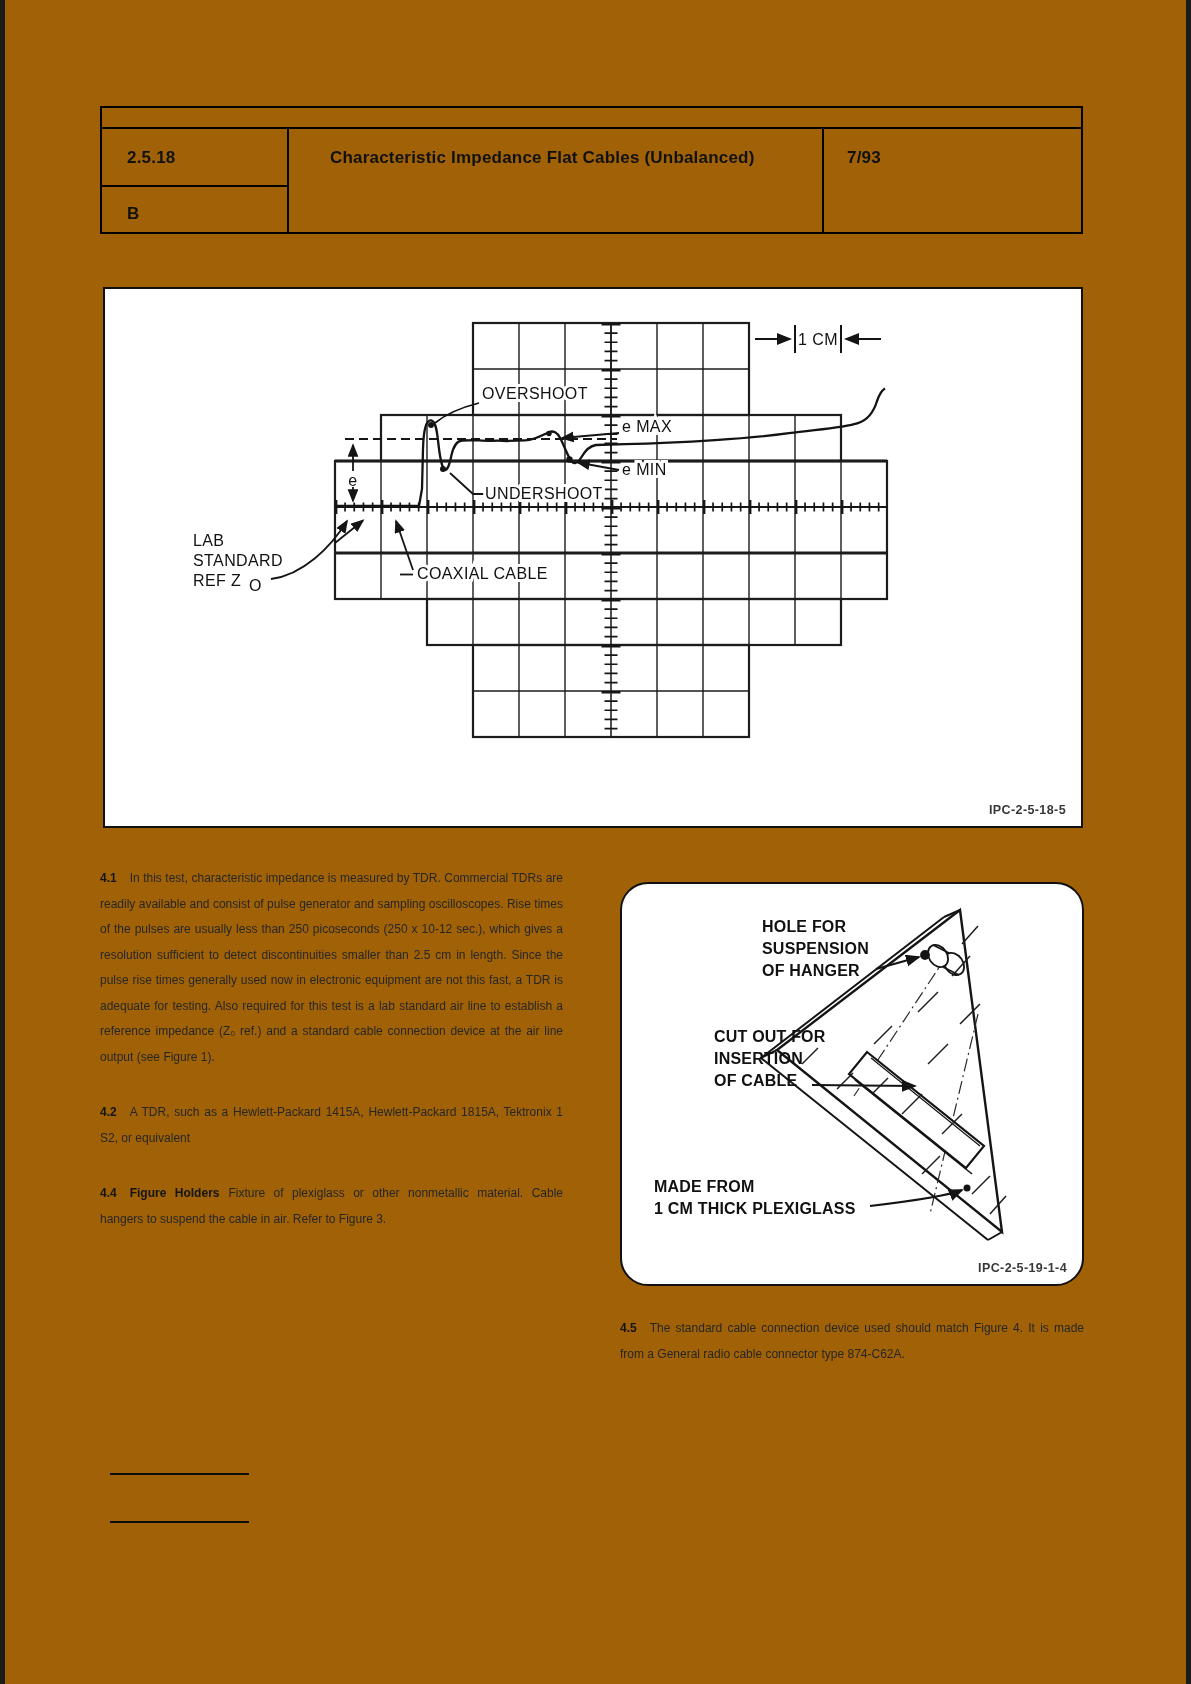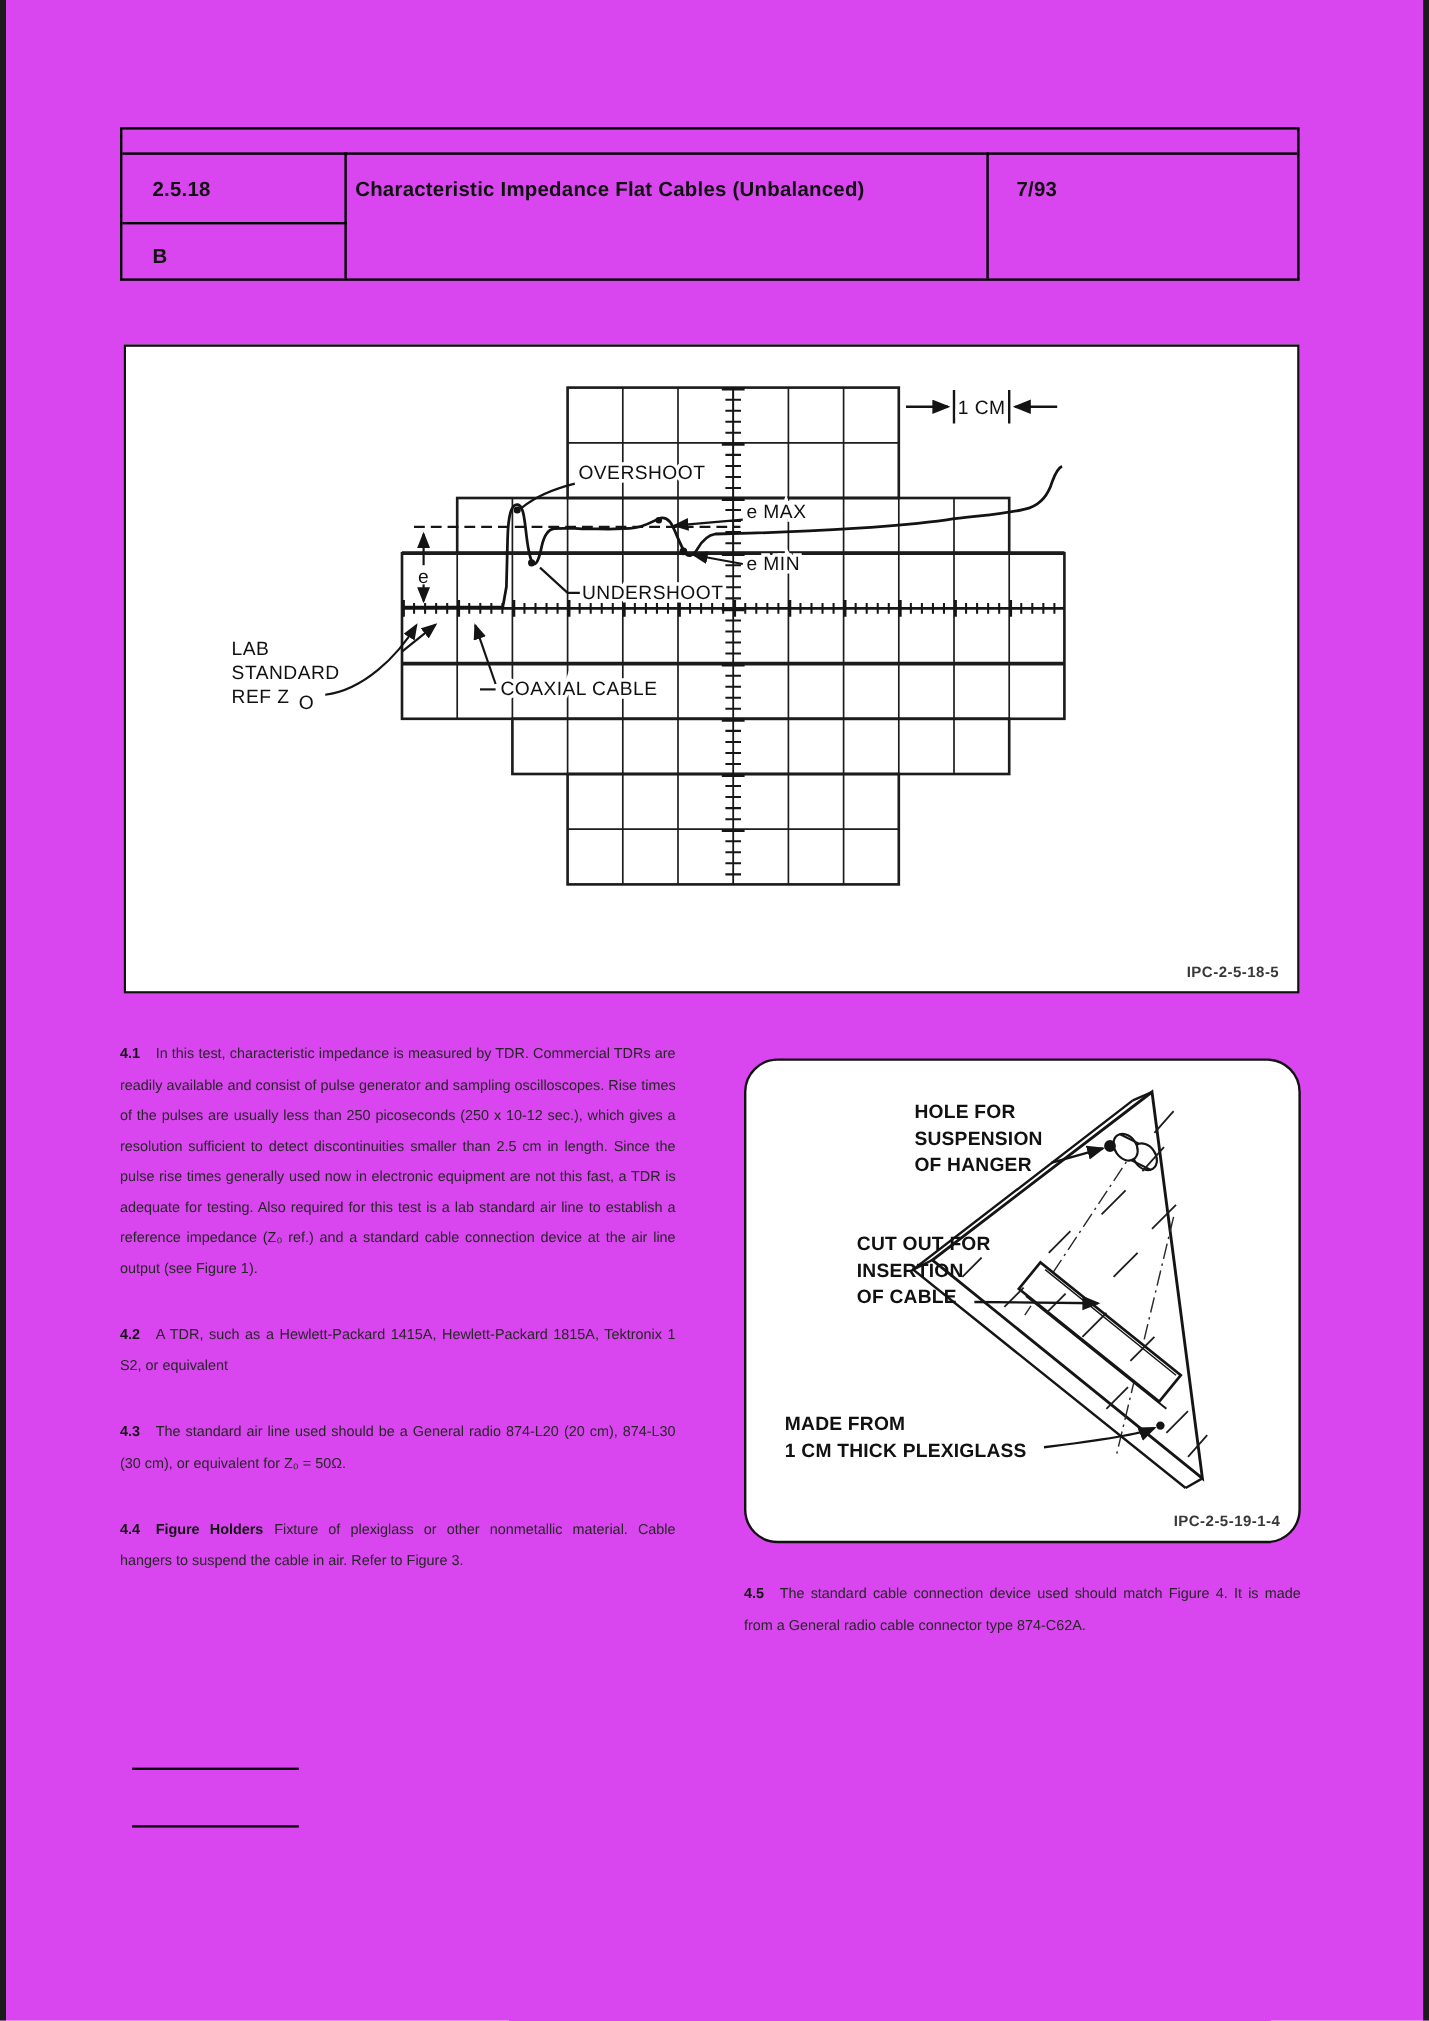--- a/index.html
+++ b/index.html
@@ -1,30 +1,30 @@
 <!DOCTYPE html>
 <html><head>
 <meta charset="utf-8">
 <style>
   html,body{margin:0;padding:0;background:#ffffff;}
-  .page{position:relative;width:1191px;height:1684px;background:#d946ef;overflow:hidden;
+  .page{position:relative;width:1191px;height:1684px;background:#a16207;overflow:hidden;
         font-family:"Liberation Sans", sans-serif;color:#222;}
   .edge{position:absolute;top:0;width:5px;height:100%;background:#1b1b1b;}
   .edge.left{left:0;} .edge.right{right:0;}
 
   
   .hdr{position:absolute;left:100px;top:106px;width:983px;height:128px;border:2px solid #000;box-sizing:border-box;}
   .hdr .h-strip{position:absolute;left:0;top:19px;width:100%;height:2px;background:#000;}
   .hdr .v1{position:absolute;left:185px;top:19px;width:2px;bottom:0;background:#000;}
   .hdr .v2{position:absolute;left:720px;top:19px;width:2px;bottom:0;background:#000;}
   .hdr .h-col1{position:absolute;left:0;top:77px;width:187px;height:2px;background:#000;}
   .hdr .cell{position:absolute;font-weight:bold;font-size:17px;letter-spacing:0.2px;color:#111;}
   .hdr .num{left:25px;top:40px;}
   .hdr .rev{left:25px;top:96px;}
-  .hdr .title{left:194px;top:40px;}
+  .hdr .title{left:228px;top:40px;}
   .hdr .date{left:745px;top:40px;}
 
   
   .figbox{position:absolute;border:2px solid #111;box-sizing:border-box;background:#fff;}
   .fig1{left:103px;top:287px;width:980px;height:541px;}
   .fig2{left:620px;top:882px;width:464px;height:404px;border-radius:28px;}
   .figid{position:absolute;right:15px;bottom:9px;font-size:12.5px;color:#383838;letter-spacing:0.4px;font-weight:bold;}
 
   svg{display:block;}
   .halo{paint-order:stroke;stroke:#ffffff;stroke-width:6px;}
@@ -161,21 +161,20 @@
         <text class="flab" x="144" y="302" font-size="11.5">O</text>
       </g>
       <text class="flab halo" x="312" y="290">COAXIAL CABLE</text>
     </svg>
     <div class="figid">IPC-2-5-18-5</div>
   </div>
 
   <div class="col col-left">
     <p class="para"><b class="pnum">4.1</b><b class="pbold"></b><span>In this test, characteristic impedance is measured by TDR. Commercial TDRs are readily available and consist of pulse generator and sampling oscilloscopes. Rise times of the pulses are usually less than 250 picoseconds (250 x 10-12 sec.), which gives a resolution sufficient to detect discontinuities smaller than 2.5 cm in length. Since the pulse rise times generally used now in electronic equipment are not this fast, a TDR is adequate for testing. Also required for this test is a lab standard air line to establish a reference impedance (Z₀ ref.) and a standard cable connection device at the air line output (see Figure 1).</span></p>
     <p class="para"><b class="pnum">4.2</b><b class="pbold"></b><span>A TDR, such as a Hewlett-Packard 1415A, Hewlett-Packard 1815A, Tektronix 1 S2, or equivalent</span></p>
-    <p class="para"><b class="pnum">4.3</b><b class="pbold"></b><span>The standard air line used should be a General radio 874-L20 (20 cm), 874-L30 (30 cm), or equivalent for Z₀ = 50Ω.</span></p>
     <p class="para"><b class="pnum">4.4</b><b class="pbold">Figure Holders</b><span>Fixture of plexiglass or other nonmetallic material. Cable hangers to suspend the cable in air. Refer to Figure 3.</span></p>
   </div>
 
   <div class="figbox fig2">
     <svg width="460" height="400" viewBox="0 0 460 400">
       <defs>
         <marker id="ah2" markerWidth="9" markerHeight="8" refX="6.5" refY="3" orient="auto">
           <path d="M0 0 L7.5 3 L0 6 z" fill="#141414"></path>
         </marker>
       </defs>

